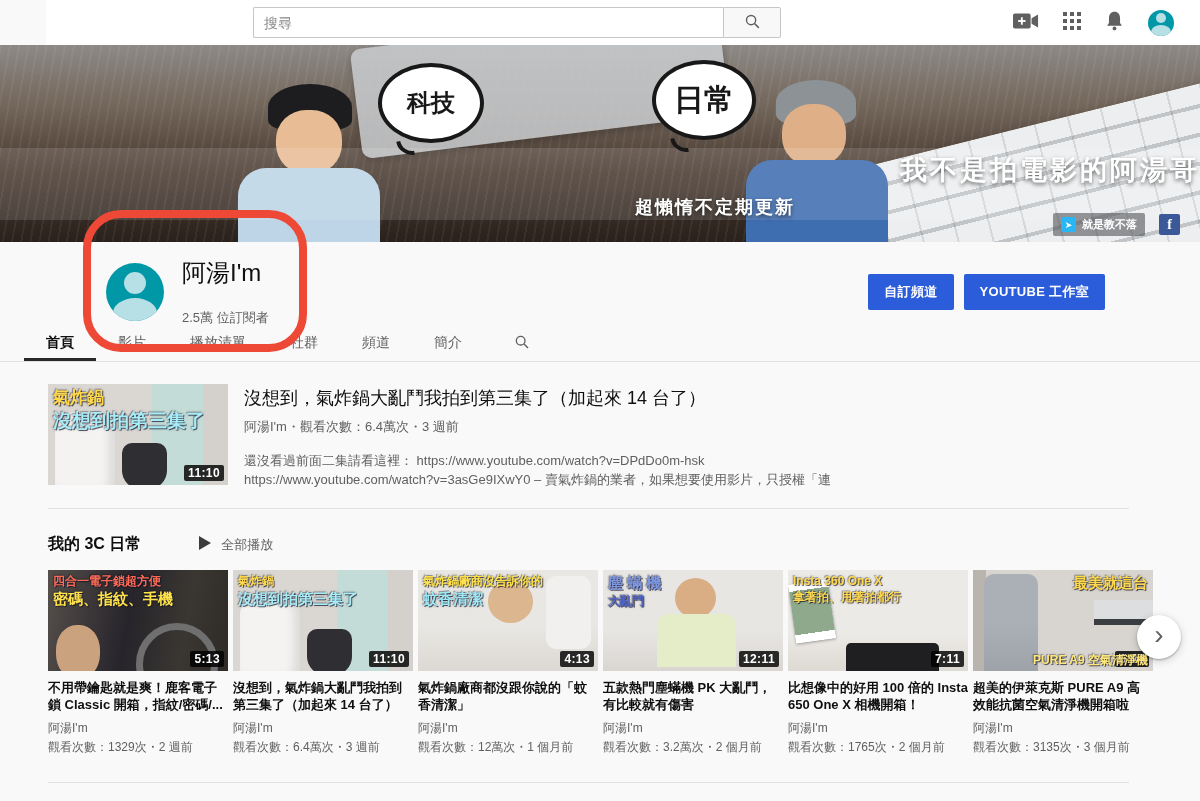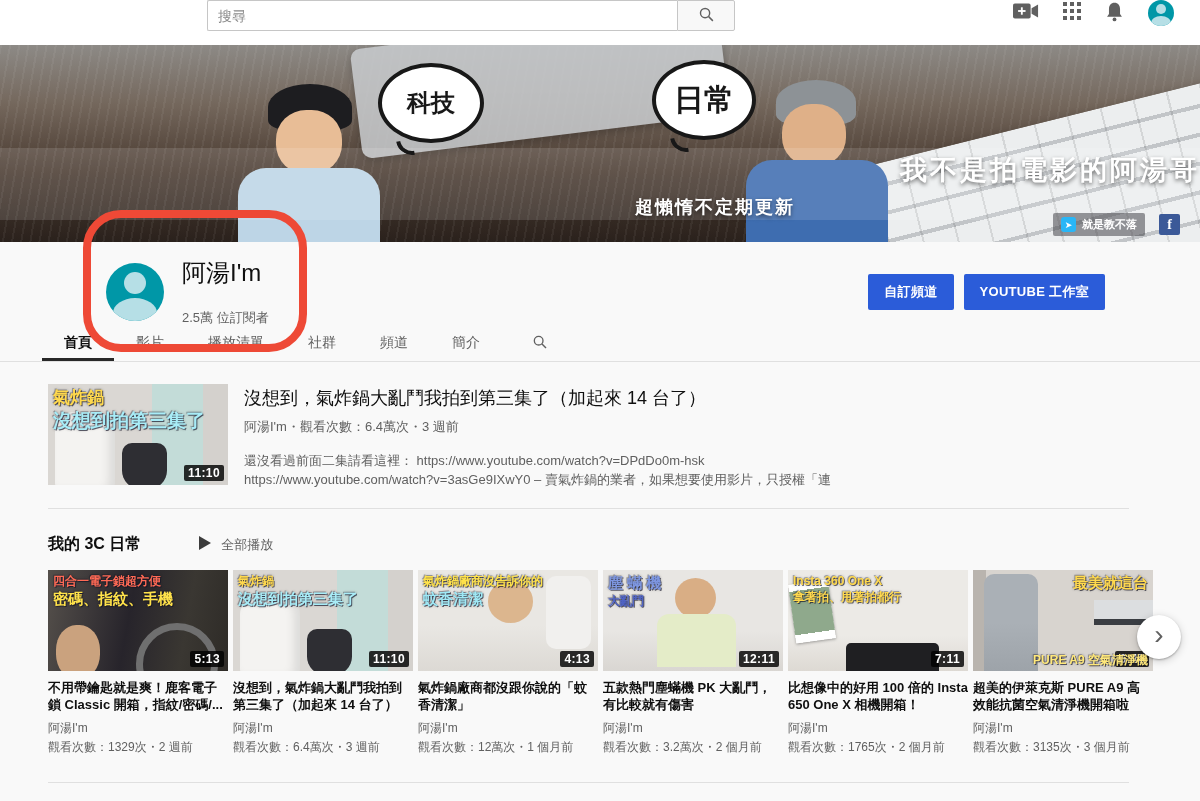--- a/index.html
+++ b/index.html
@@ -3,21 +3,21 @@
 <meta charset="utf-8">
 <style>
   * { box-sizing: border-box; margin: 0; padding: 0; }
   html,body { width:1200px; height:801px; }
   body {
     font-family: "Liberation Sans", "DejaVu Sans", sans-serif;
     background:#f9f9f9; position:relative; overflow:hidden; color:#0f0f0f;
   }
 
   
-  .topbar { height:45px; background:#fff; display:flex; align-items:flex-start; }
+  .topbar { height:45px; background:#fff; display:flex; align-items:center;margin-left:46px; }
   .search-wrap { margin-left:207px; display:flex; align-items:center; }
   .search-input { width:470px; height:31px; border:1px solid #c6c6c6; border-right:none;
     padding:0 10px; font-size:14px; color:#111; border-radius:2px 0 0 2px; outline:none; background:#fff; }
   .search-input::placeholder { color:#8a8a8a; }
   .search-btn { width:58px; height:31px; border:1px solid #c6c6c6; background:#f8f8f8;
     display:flex; align-items:center; justify-content:center; border-radius:0 2px 2px 0; cursor:pointer; }
   .top-icons { margin-left:auto; margin-right:26px; display:flex; align-items:center; gap:24px; }
   .avatar-person { position:relative; border-radius:50%; background:#0097a7; overflow:hidden; flex:none; }
   .avatar-person::before { content:''; position:absolute; width:38%; height:38%; left:31%; top:15%;
     border-radius:50%; background:#b6dfe6; }
@@ -68,21 +68,21 @@
   .chan-header { background:#f9f9f9; border-bottom:1px solid #e0e0e0; }
   .chan-info { display:flex; align-items:center; padding:16px 95px 4px 106px; height:88px; }
   .big-avatar { width:58px; height:58px; cursor:pointer; }
   .chan-text { margin-left:18px; }
   .chan-name { font-size:24px; color:#0f0f0f; }
   .chan-subs { font-size:13px; color:#606060; margin-top:20px; }
   .chan-buttons { margin-left:auto; display:flex; gap:10px; }
   .blue-btn { background:#2b5cd9; color:#fff; border:none; font-size:13px; font-weight:bold;
     padding:9px 16px; border-radius:2px; cursor:pointer; letter-spacing:.3px;
     font-family:"Liberation Sans","DejaVu Sans",sans-serif; }
-  .tabs { display:flex; align-items:flex-end; padding-left:42px; height:31px; }
+  .tabs { display:flex; align-items:flex-end; padding-left:24px; height:31px; }
   .tab { padding:0 22px 9px; font-size:14px; color:#606060; cursor:pointer; }
   .tab.active { color:#0f0f0f; font-weight:bold; border-bottom:3px solid #282828; padding-bottom:6px; }
   .tab-search { margin-left:30px; padding-bottom:7px; cursor:pointer; }
 
   
   .main { padding:0 71px 0 48px; }
   .featured { display:flex; padding:22px 0 19px; border-bottom:1px solid #e0e0e0; }
   .feat-thumb { width:210px; height:118px; }
   .feat-text { margin-left:16px; padding-top:2px; }
   .feat-title { font-size:18px; color:#0f0f0f; }

